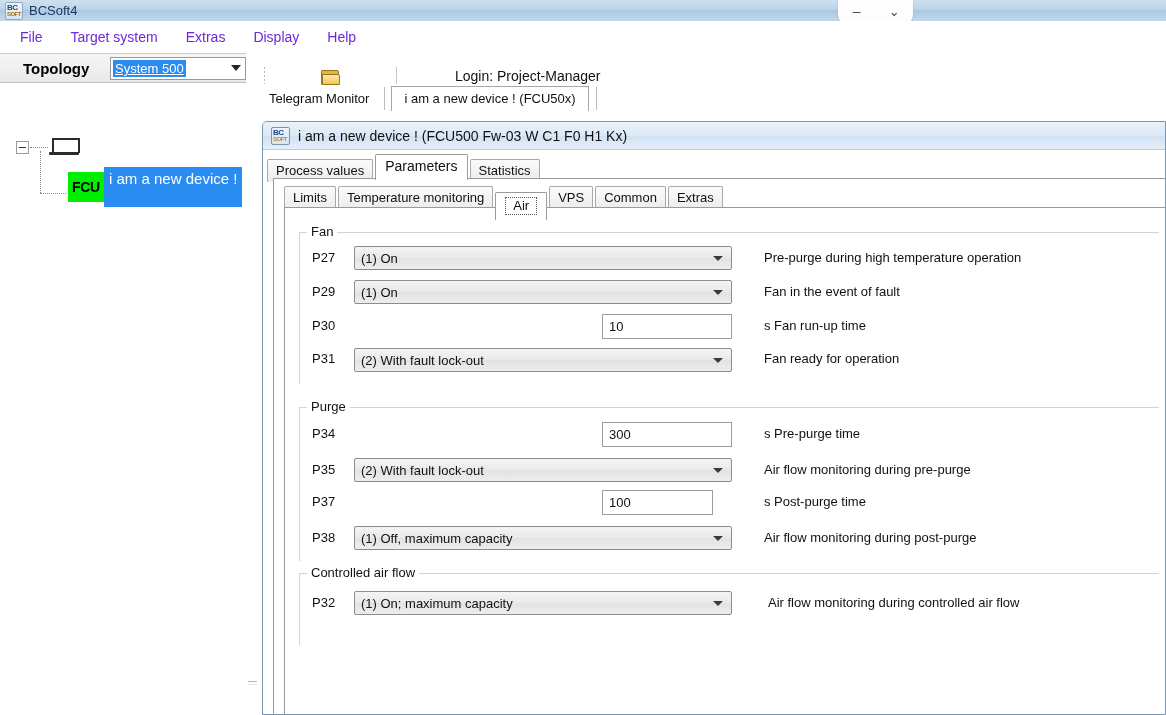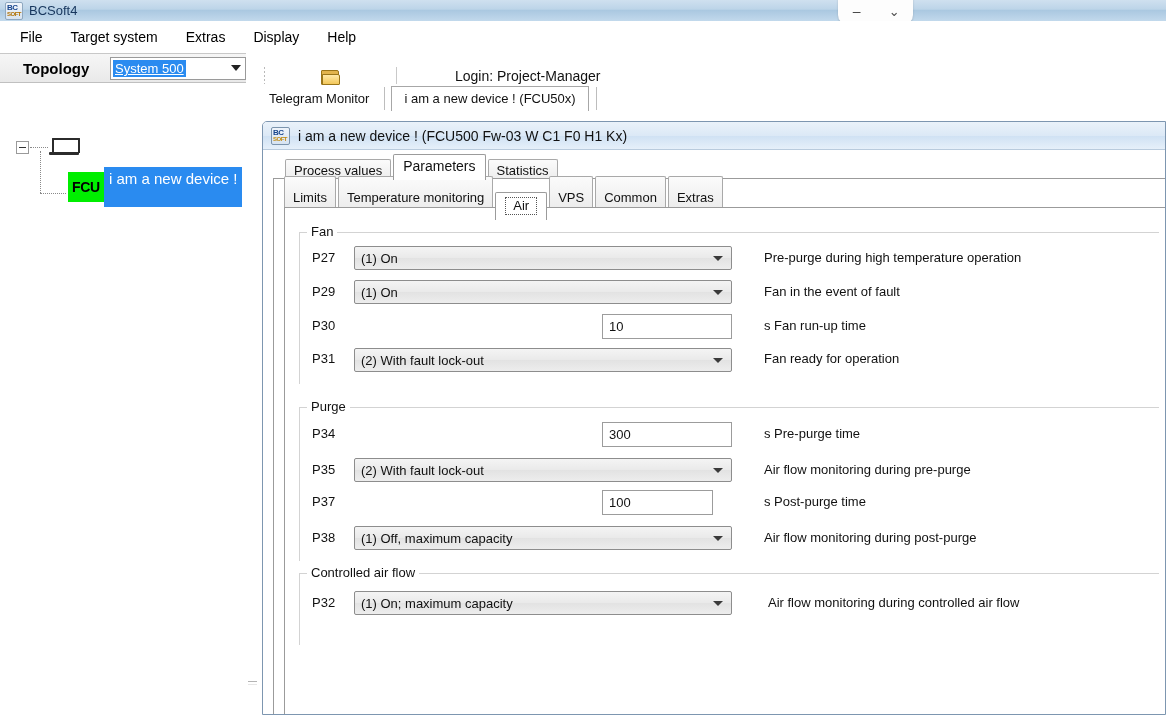--- a/index.html
+++ b/index.html
@@ -41,21 +41,21 @@
   }
   .wc-btn{width:26px;height:16px;display:flex;align-items:center;justify-content:center;color:#4a4a4a;font-size:13px;}
   .wc-min{font-size:14px;line-height:6px;}
 
   
   .menubar{
     position:absolute;left:0;top:21px;width:1166px;height:32px;
     background:#ffffff;display:flex;align-items:center;
     border-bottom:1px solid #ffffff;
   }
-  .menu-item{padding:3px 14px;font-size:14px;color:#000000;}
+  .menu-item{padding:3px 14px;font-size:14px;color:#6d28d9;}
   .menu-item:first-child{margin-left:6px;}
 
   
   .topology{
     position:absolute;left:0;top:53px;width:246px;height:662px;
     background:#ffffff;border-top:1px solid #c8c8c8;box-sizing:border-box;
   }
   .topo-header{
     position:relative;height:29px;width:246px;box-sizing:border-box;
     background:linear-gradient(to bottom,#f6f6f6,#e9e9e9);
@@ -180,21 +180,21 @@
   .doc-icon{
     width:17px;height:16px;margin-left:8px;margin-right:8px;flex:none;position:relative;
     background:linear-gradient(to bottom,#eef4fb,#d6e3f1);
     border:1px solid #7b94ad;border-radius:2px;overflow:hidden;
   }
   .doc-icon .bc{position:absolute;left:1px;top:0px;font-size:8px;font-weight:bold;color:#16448c;line-height:9px;letter-spacing:-0.5px;}
   .doc-icon .soft{position:absolute;left:1px;top:8px;font-size:6px;font-weight:bold;color:#c08a12;line-height:6px;letter-spacing:-0.5px;}
   .docwin-title-text{font-size:14px;color:#111;}
 
   .doc-tabs{
-    position:relative;height:24px;margin:6px 0 0 22px;display:flex;align-items:flex-end;
+    position:relative;height:24px;margin:6px 0 0 4px;display:flex;align-items:flex-end;
   }
   .dtab{
     font-size:13px;color:#111;padding:3px 8px 4px 8px;
     background:linear-gradient(to bottom,#fbfbfb,#ebebeb);
     border:1px solid #a9a9a9;border-bottom:none;margin-right:2px;
     border-radius:2px 2px 0 0;position:relative;top:2px;
   }
   .dtab.sel{
     background:#ffffff;font-size:14px;padding:3px 9px 6px 9px;top:0;
     border-color:#9b9b9b;z-index:2;
@@ -202,21 +202,21 @@
 
   .doc-body{
     position:absolute;left:10px;top:56px;right:0px;bottom:0;
     border-top:1px solid #9b9b9b;border-left:1px solid #9b9b9b;
     background:#ffffff;box-sizing:border-box;
   }
   .subtabs{
     position:relative;height:25px;margin:4px 0 0 10px;display:flex;align-items:flex-end;
   }
   .stab{
-    font-size:13px;color:#111;padding:13px 8px 4px 8px;
+    font-size:13px;color:#111;padding:3px 8px 4px 8px;
     background:linear-gradient(to bottom,#fbfbfb,#ececec);
     border:1px solid #a9a9a9;border-bottom:none;margin-right:2px;
     border-radius:2px 2px 0 0;position:relative;top:1px;
   }
   .stab.sel{
     background:#ffffff;top:12px;padding:4px 9px 5px 9px;z-index:2;border-color:#9b9b9b;
   }
   .stab.sel .focusbox{
     border:1px dotted #555;padding:0px 7px 1px 7px;display:inline-block;
   }

